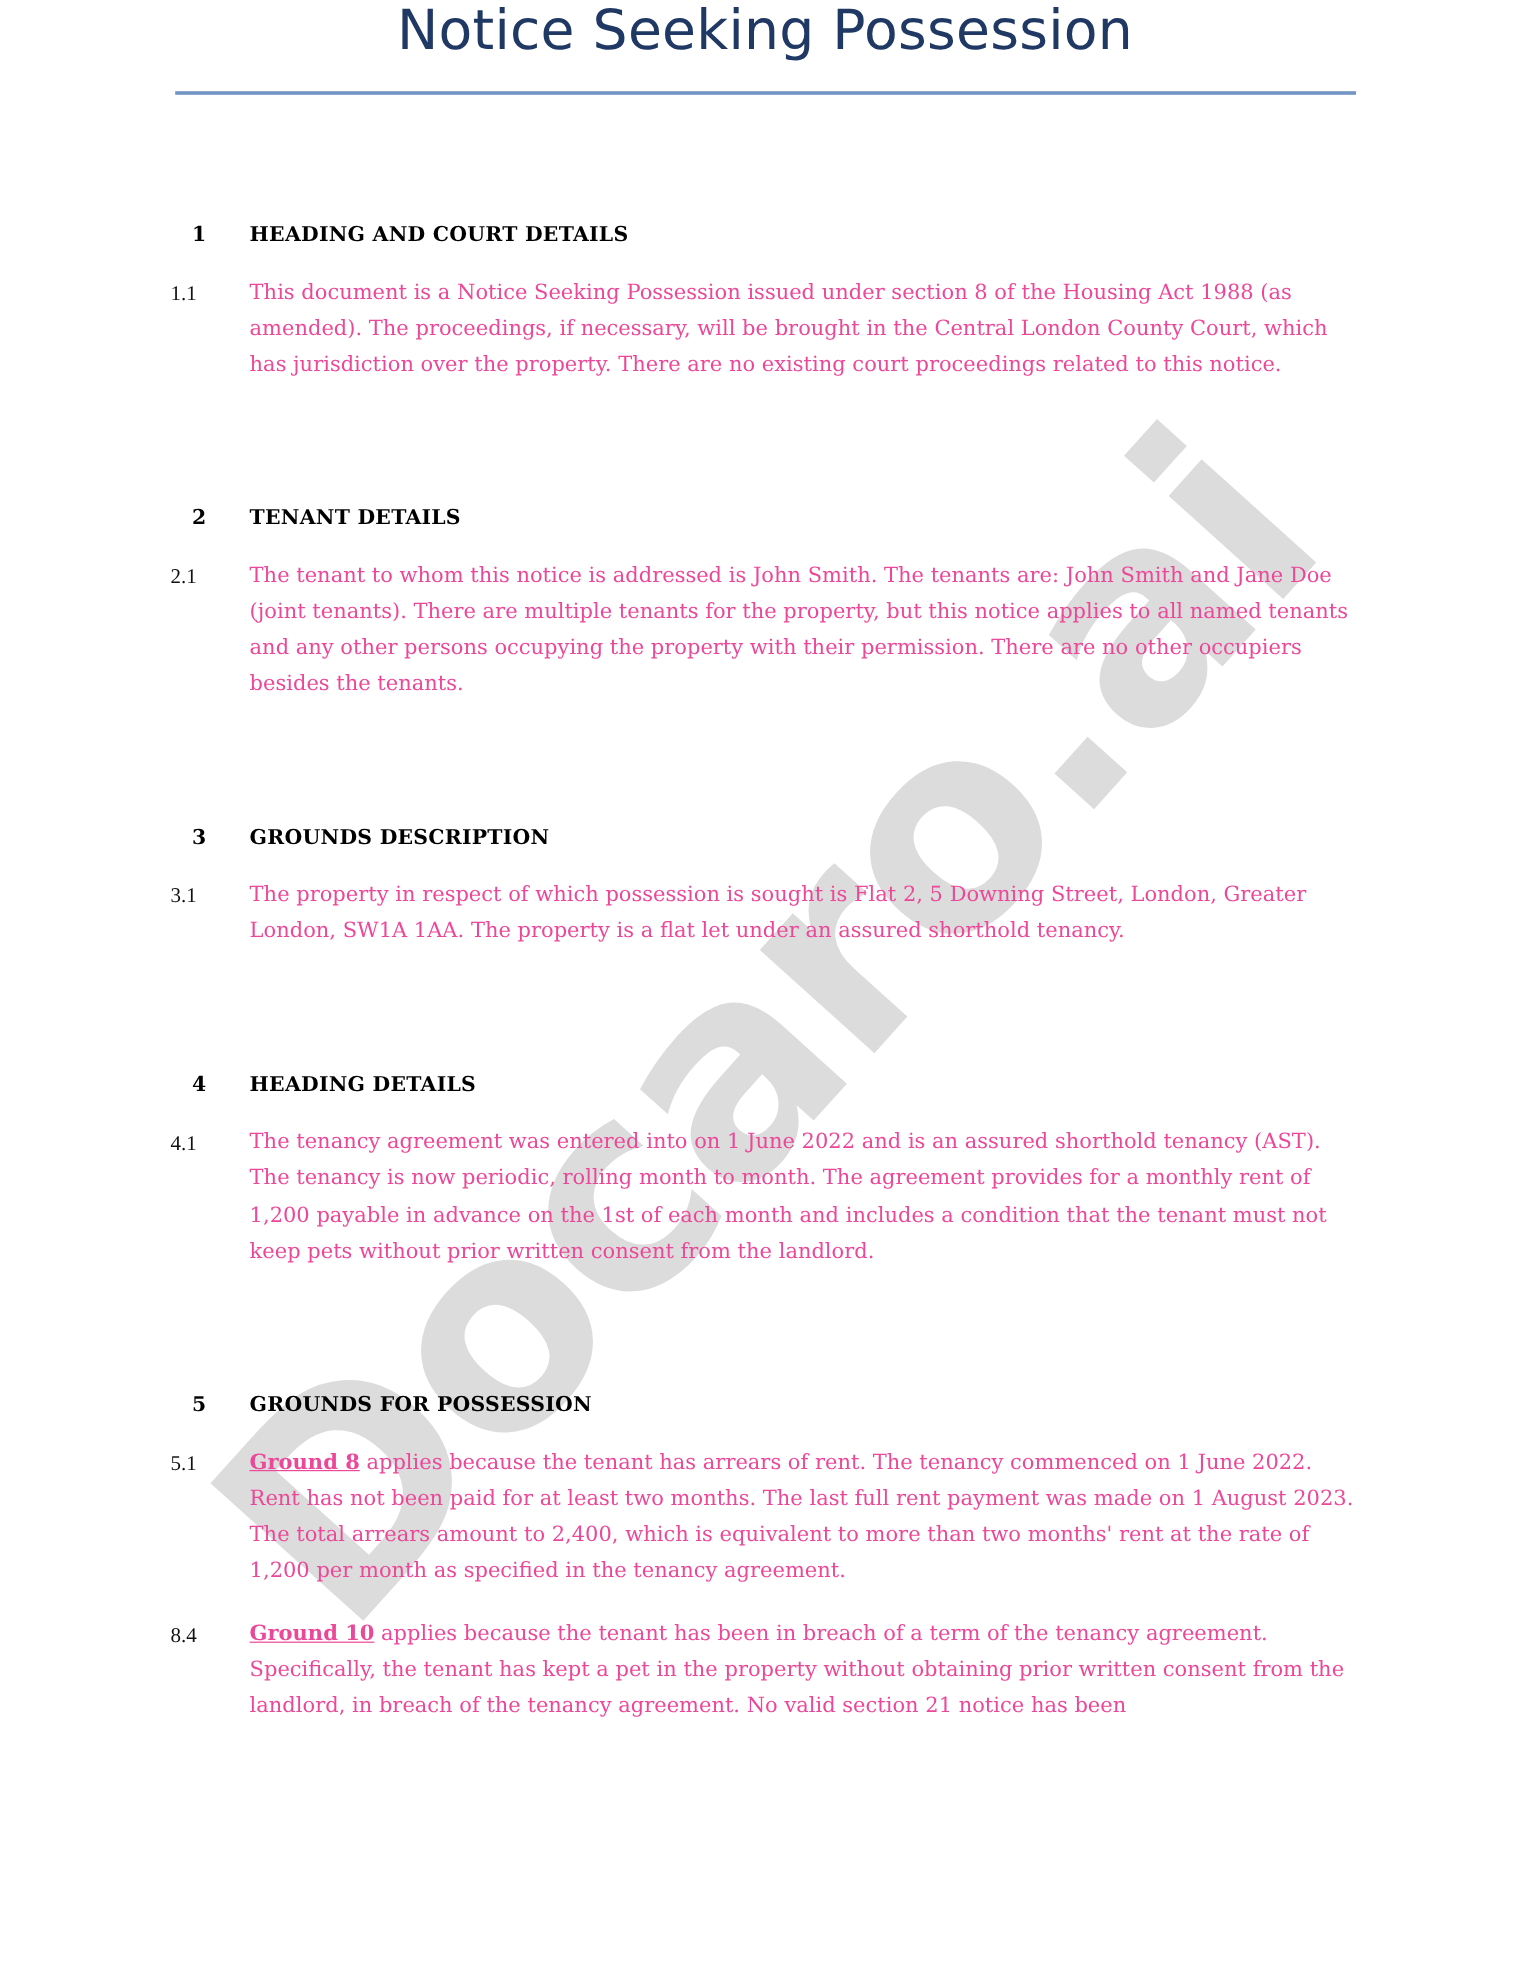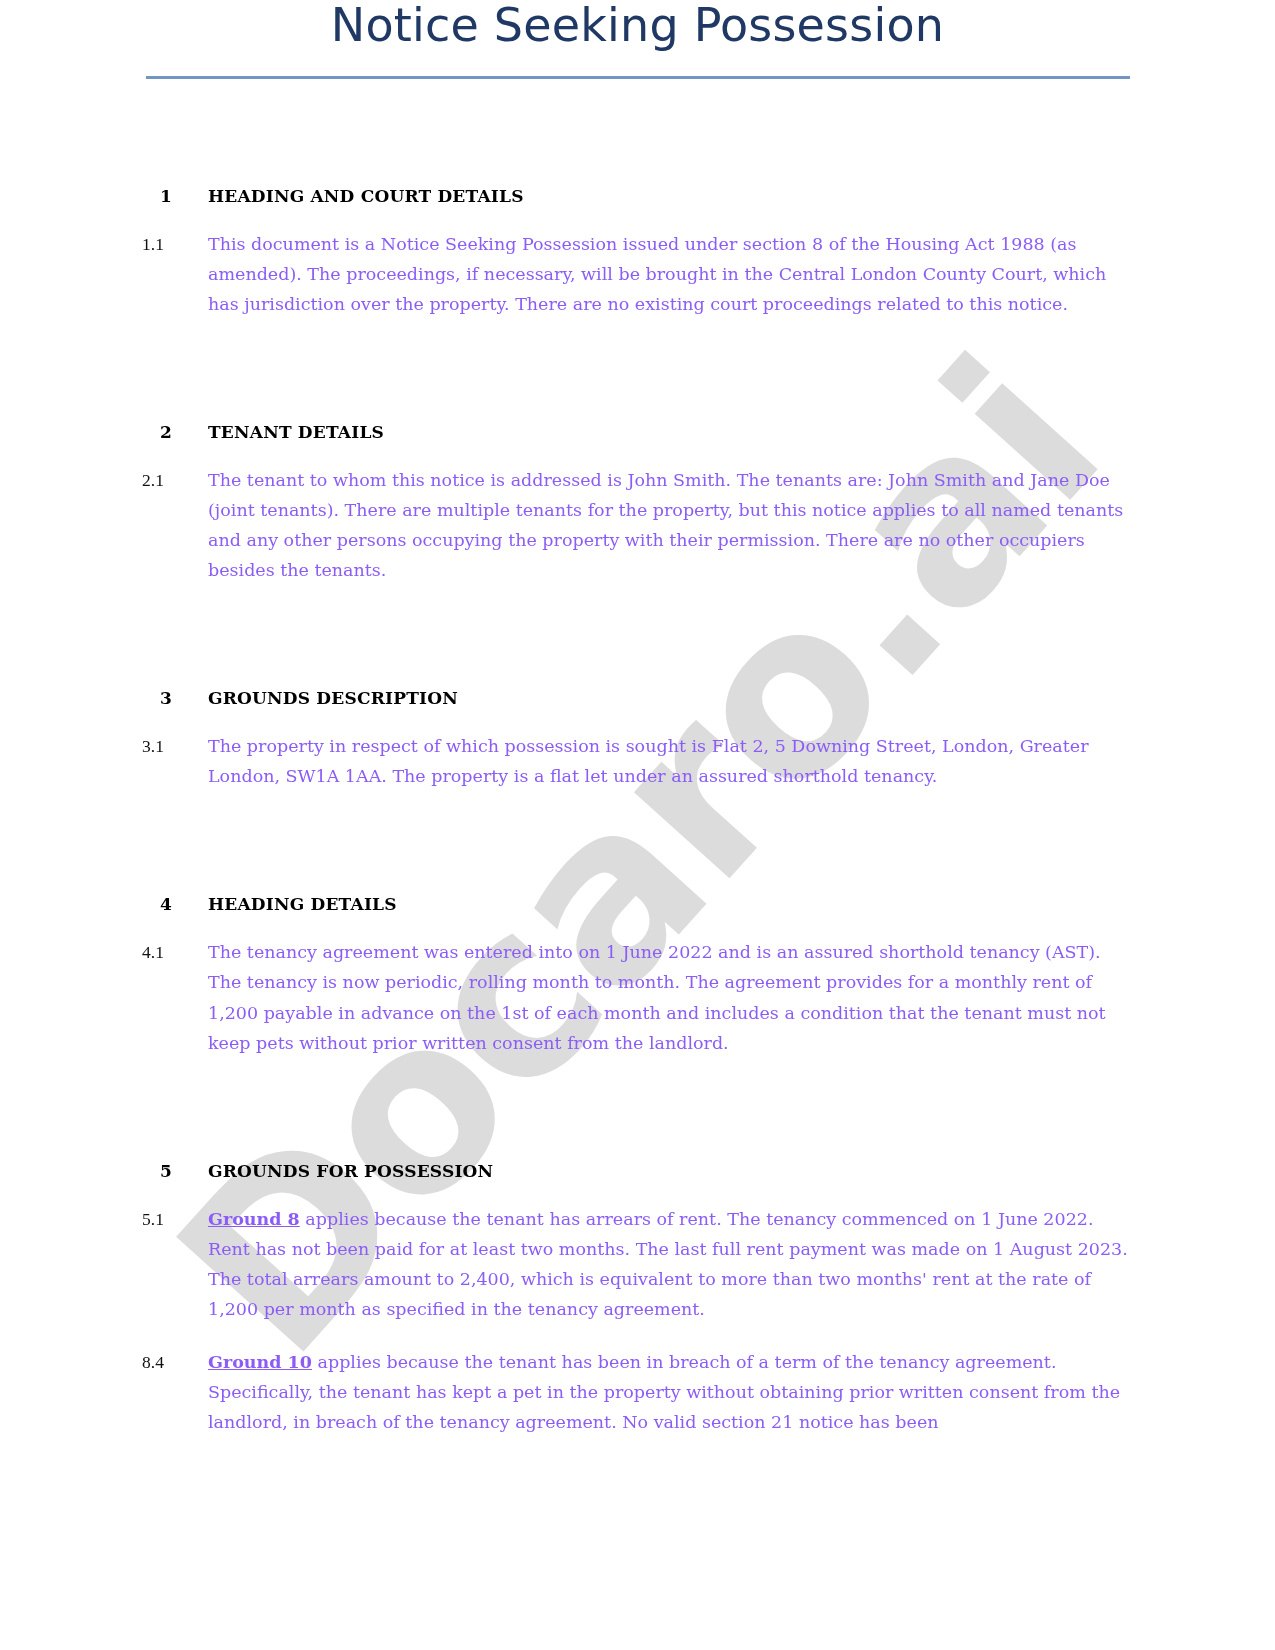--- a/index.html
+++ b/index.html
@@ -106,21 +106,21 @@
     font-family: Liberation Serif, serif;
     font-size: 17.5px;
     line-height: 1.72;
     color: #111111;
   }
   .clause .cl-text {
     flex: 1 1 auto;
     font-family: "DejaVu Serif", serif;
     font-size: 17.5px;
     line-height: 1.72;
-    color: #8b5cf6;
+    color: #ec4899;
     text-align: left;
   }
   .cl-text b {
     font-weight: bold;
     text-decoration: underline;
   }
 
   .section-block { margin-bottom: 0; }
   .section-gap { height: 58px; }
 </style>

